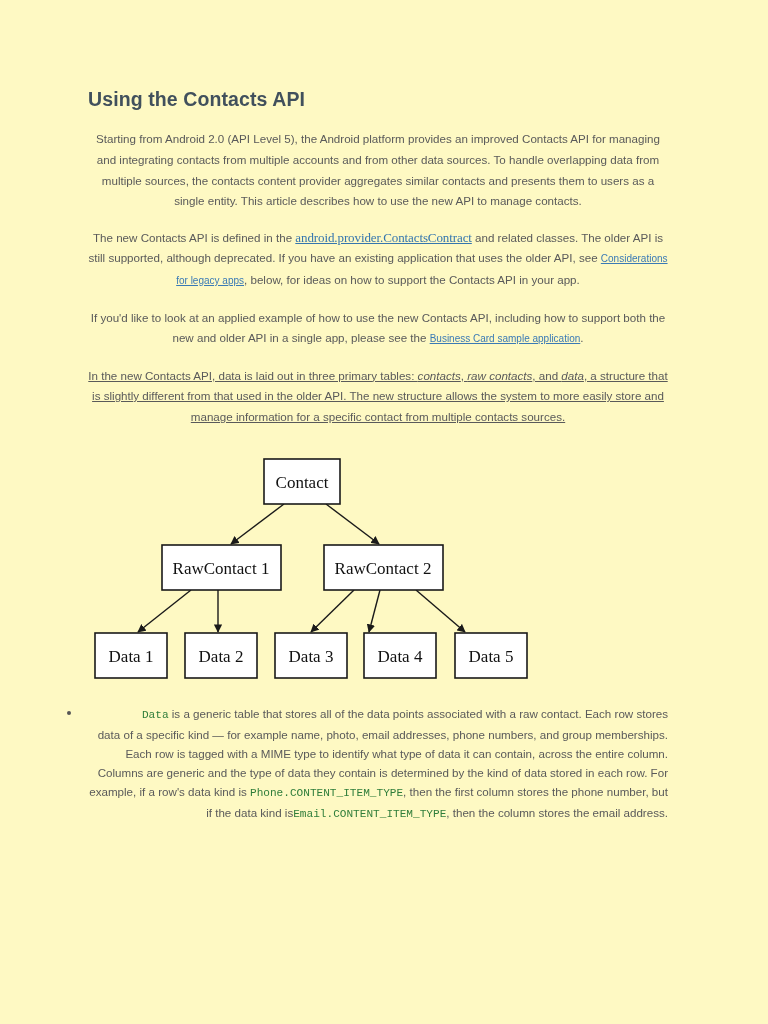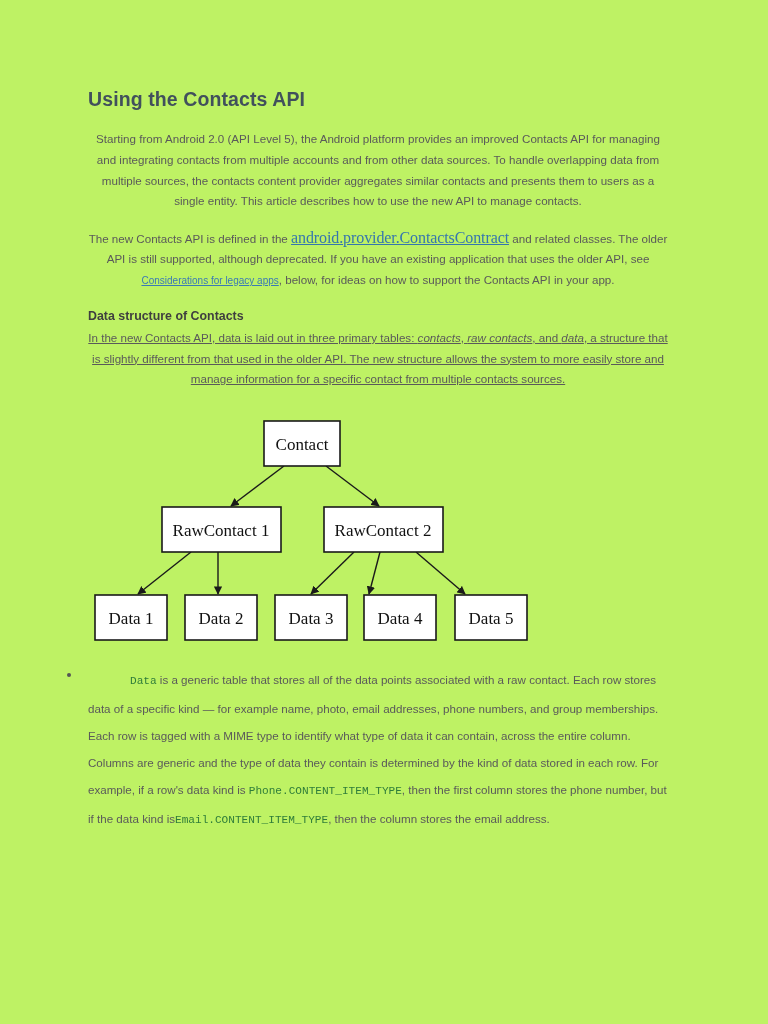--- a/index.html
+++ b/index.html
@@ -13,21 +13,21 @@
     height: 1024px;
     overflow: hidden;
     font-family: "Liberation Sans", sans-serif;
     color: #5a5a5a;
     -webkit-font-smoothing: antialiased;
   }
   .page {
     position: relative;
     width: 768px;
     height: 1024px;
-    background: #bef264;
+    background: #fef9c3;
   }
   .content {
     position: absolute;
     left: 88px;
     top: 88px;
     width: 580px;
   }
 
   h1.doc-title {
     font-family: "Liberation Sans", sans-serif;
@@ -56,21 +56,21 @@
     margin: 2px 0 3px 0;
     line-height: 1.4;
   }
 
   a.link {
     color: #3576ae;
     text-decoration: underline;
   }
   a.link.serif {
     font-family: "Liberation Serif", serif;
-    font-size: 16px;
+    font-size: 13px;
     letter-spacing: -0.1px;
   }
   a.link.sans-big {
     font-family: "Liberation Sans", sans-serif;
     font-size: 10px;
     color: #3a7ab5;
   }
 
   em.it { font-style: italic; }
 
@@ -93,23 +93,24 @@
 
   
   ul.bullets {
     list-style: none;
     margin: 0 0 16px 0;
     padding: 0;
   }
   ul.bullets li {
     position: relative;
     font-size: 11.6px;
-    line-height: 27px;
+    line-height: 19px;
     color: #5a5a5a;
     padding-left: 0;
+    text-align: right;
   }
   .bullet-dot {
     position: absolute;
     left: -21px;
     top: 7px;
     width: 4px;
     height: 4px;
     border-radius: 50%;
     background: #555;
   }
@@ -124,22 +125,24 @@
     <h1 class="doc-title">Using the Contacts API</h1>
 
     <p class="para">
       <span>Starting from Android 2.0 (API Level 5), the Android platform provides an improved Contacts API for managing and integrating contacts from multiple accounts and from other data sources. To handle overlapping data from multiple sources, the contacts content provider aggregates similar contacts and presents them to users as a single entity. This article describes how to use the new API to manage contacts.</span>
     </p>
 
     <p class="para">
       <span>The new Contacts API is defined in the </span><a class="link serif" href="#">android.provider.ContactsContract</a><span> and related classes. The older API is still supported, although deprecated. If you have an existing application that uses the older API, see </span><a class="link sans-big" href="#">Considerations for legacy apps</a><span>, below, for ideas on how to support the Contacts API in your app.</span>
     </p>
 
-
-    <h2 class="sub-head">Data structure of Contacts</h2>
+    <p class="para">
+      <span>If you'd like to look at an applied example of how to use the new Contacts API, including how to support both the new and older API in a single app, please see the </span><a class="link sans-big" href="#">Business Card sample application</a><span>.</span>
+    </p>
+
 
     <p class="para tight">
       <span>In the new Contacts API, data is laid out in three primary tables: </span><em class="it">contacts</em><span>, </span><em class="it">raw contacts</em><span>, and </span><em class="it">data</em><span>, a structure that is slightly different from that used in the older API. The new structure allows the system to more easily store and manage information for a specific contact from multiple contacts sources.</span>
     </p>
 
     <div class="diagram-wrap">
       <svg width="580" height="252" viewBox="0 0 580 252" xmlns="http://www.w3.org/2000/svg">
         <defs>
           <marker id="arrow" viewBox="0 0 10 10" refX="9" refY="5" markerWidth="6" markerHeight="6" orient="auto-start-reverse">
             <path d="M 0 0 L 10 5 L 0 10 z" fill="#1a1a1a"></path>

